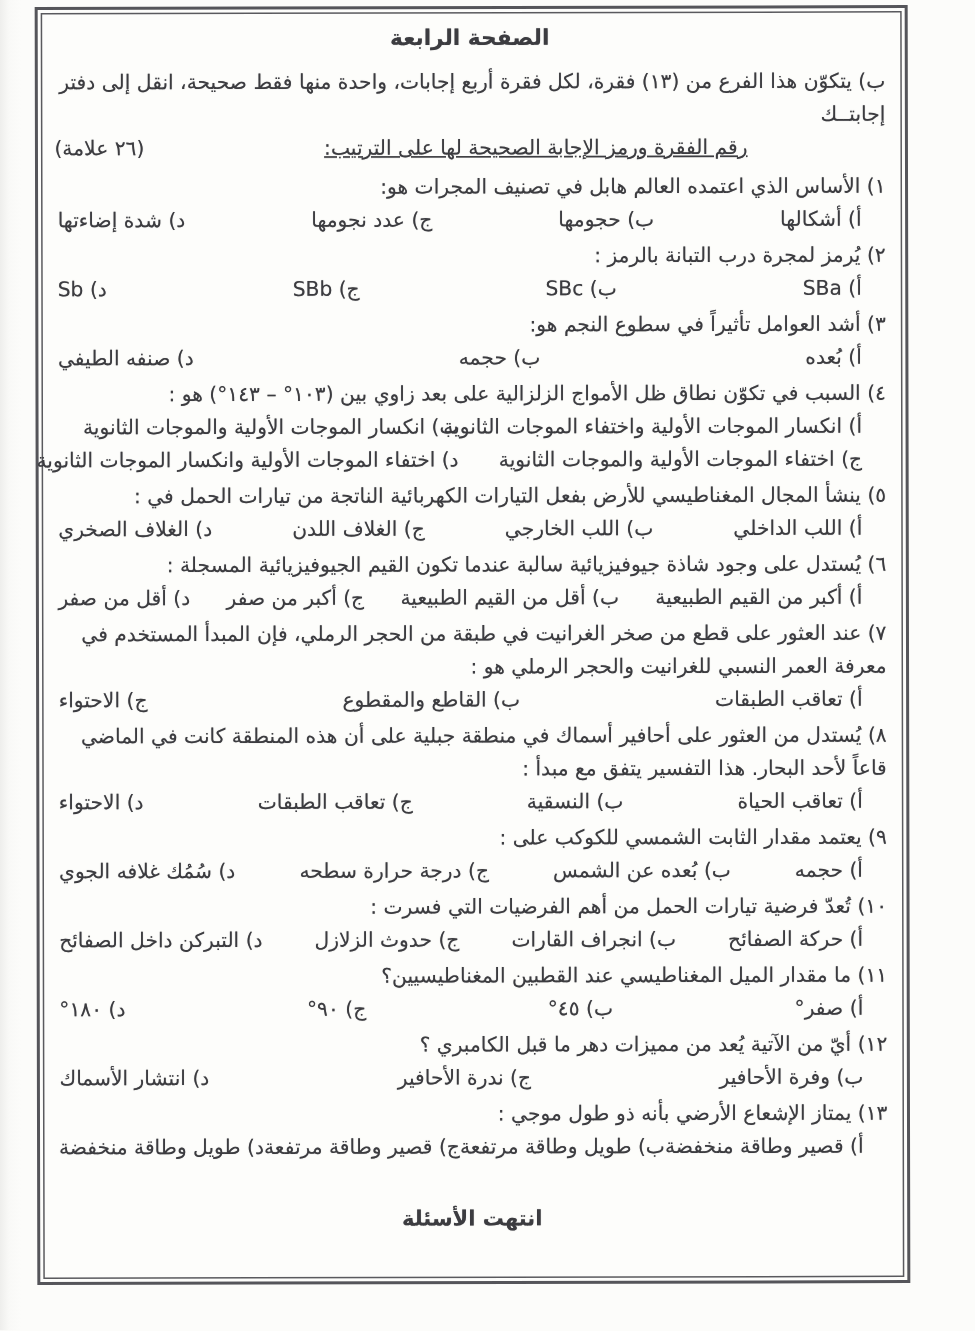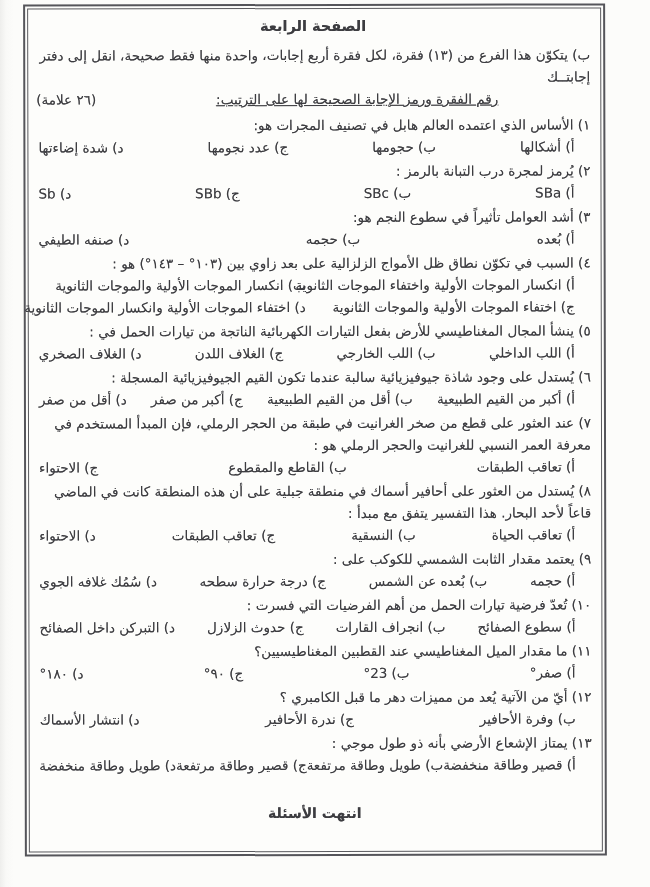--- a/index.html
+++ b/index.html
@@ -186,32 +186,32 @@
             <span class="opt">أ) حجمه</span>
             <span class="opt">ب) بُعده عن الشمس</span>
             <span class="opt">ج) درجة حرارة سطحه</span>
             <span class="opt">د) سُمُك غلافه الجوي</span>
           </div>
         </div>
 
         <div class="question">
           <div class="q-text">١٠) تُعدّ فرضية تيارات الحمل من أهم الفرضيات التي فسرت :</div>
           <div class="opts">
-            <span class="opt">أ) سطوع الصفائح</span>
+            <span class="opt">أ) حركة الصفائح</span>
             <span class="opt">ب) انجراف القارات</span>
             <span class="opt">ج) حدوث الزلازل</span>
             <span class="opt">د) التبركن داخل الصفائح</span>
           </div>
         </div>
 
         <div class="question">
           <div class="q-text">١١) ما مقدار الميل المغناطيسي عند القطبين المغناطيسيين؟</div>
           <div class="opts">
             <span class="opt">أ) صفر°</span>
-            <span class="opt">ب) 23°</span>
+            <span class="opt">ب) ٤٥°</span>
             <span class="opt">ج) ٩٠°</span>
             <span class="opt">د) ١٨٠°</span>
           </div>
         </div>
 
         <div class="question">
           <div class="q-text">١٢) أيّ من الآتية يُعد من مميزات دهر ما قبل الكامبري ؟</div>
           <div class="opts">
             <span class="opt">ب) وفرة الأحافير</span>
             <span class="opt">ج) ندرة الأحافير</span>

